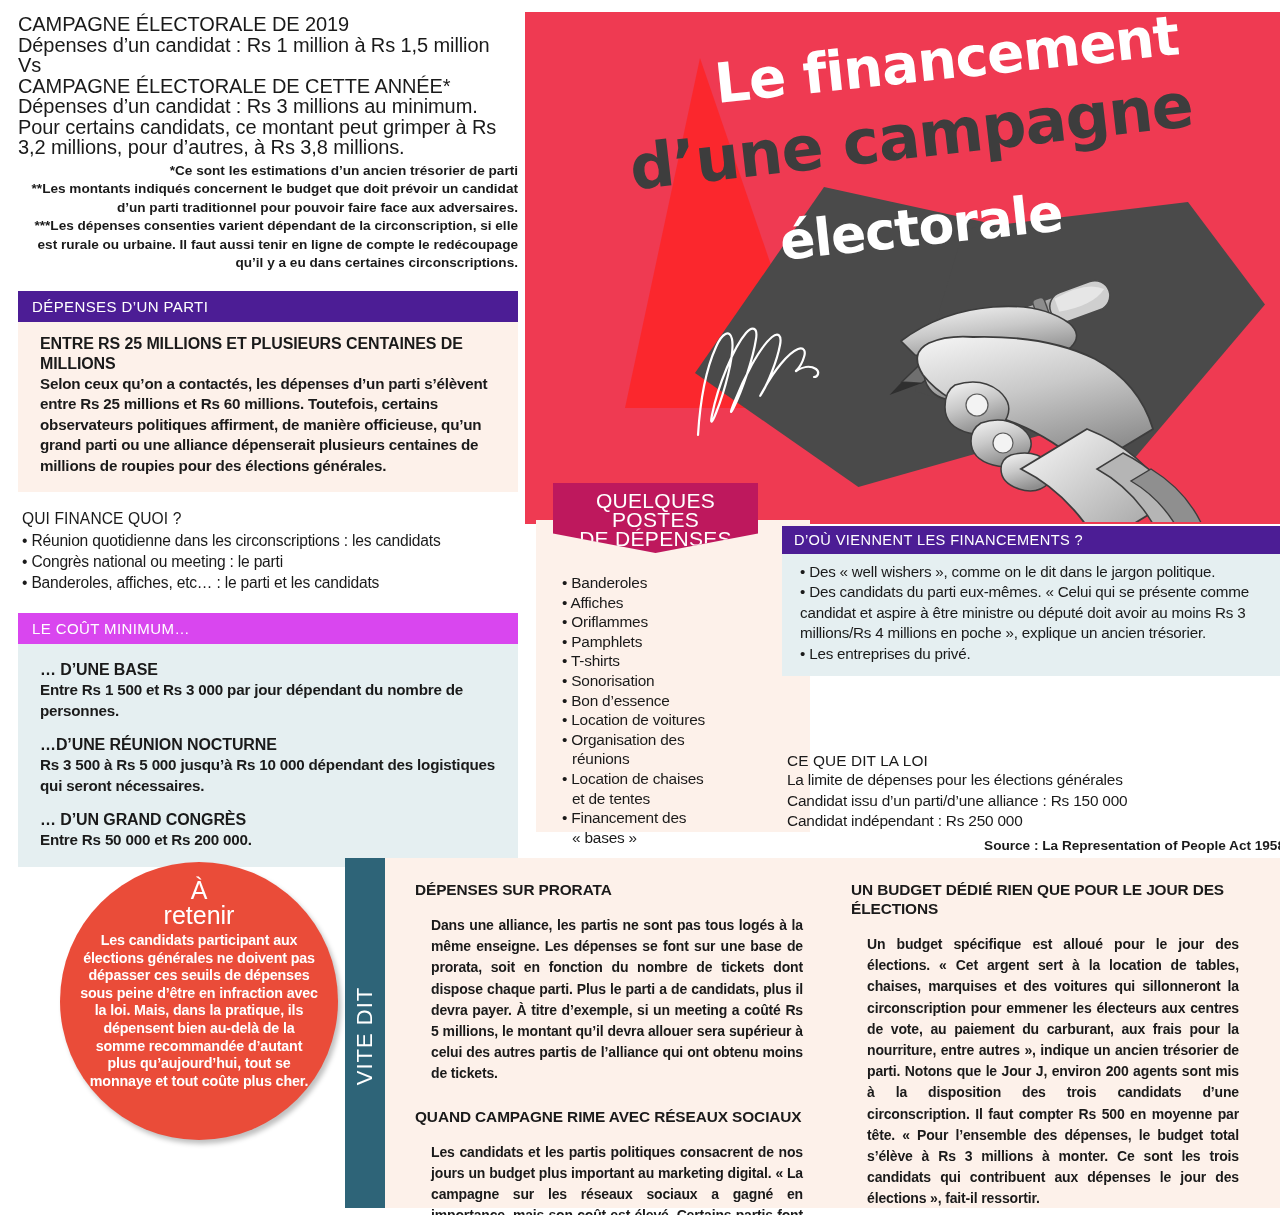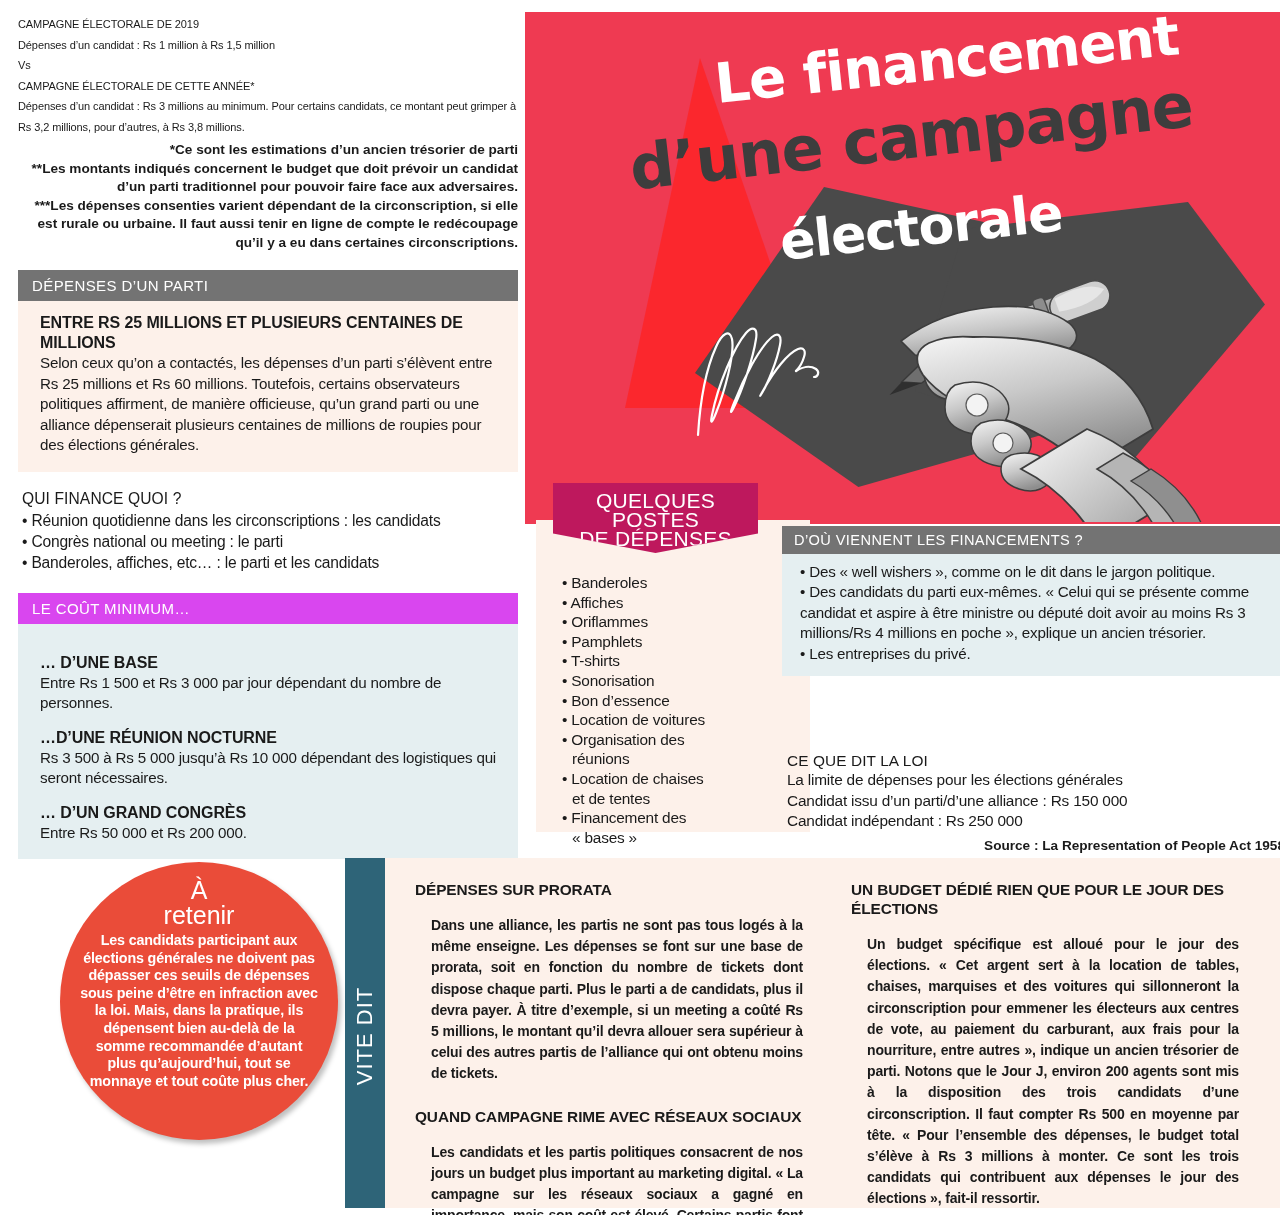--- a/index.html
+++ b/index.html
@@ -7,36 +7,36 @@
     width:1280px;height:1215px;position:relative;overflow:hidden;
     font-family:"Liberation Sans", sans-serif;
     color:#1a1a1a;
     -webkit-font-smoothing:antialiased;
   }
   .page{position:relative;width:1280px;height:1215px;}
 
   
   .left-col{position:absolute;left:18px;top:14px;width:500px;}
 
-  .lede{font-size:11px;line-height:20.5px;letter-spacing:-0.1px;}
+  .lede{font-size:20px;line-height:20.5px;letter-spacing:-0.1px;}
   .lede .cap{display:block;}
   .notes{margin-top:4px;text-align:right;font-size:13.6px;line-height:18.5px;font-weight:bold;}
   .notes div{display:block;}
 
   .band{color:#fff;font-size:15px;letter-spacing:0.4px;padding:7px 0 7px 14px;font-weight:400;}
-  .band.red{background:#737373;}
+  .band.red{background:#4c1d95;}
   .band.teal{background:#d946ef;}
 
   .panel{padding:12px 16px 16px 22px;}
   .panel.cream{background:#fdf1ea;}
   .panel.ice{background:#e5eff1;}
   .panel h3{margin:0;font-size:16px;line-height:20px;font-weight:bold;letter-spacing:-0.1px;}
-  .panel p{margin:0;font-size:15.2px;line-height:20.5px;letter-spacing:-0.2px;}
+  .panel p{margin:0;font-size:15.2px;line-height:20.5px;letter-spacing:-0.2px;font-weight:bold;}
   .panel .sub{margin-top:14px;}
-  .panel .sub:first-child{margin-top:17px;}
+  .panel .sub:first-child{margin-top:4px;}
 
   .plain{margin-top:18px;padding-left:4px;}
   .plain h3{margin:0 0 2px 0;font-size:15.6px;font-weight:400;letter-spacing:0.1px;}
   .plain ul{margin:0;padding:0;list-style:none;}
   .plain li{font-size:15.6px;line-height:21px;letter-spacing:-0.2px;}
 
   
   .hero{position:absolute;left:525px;top:12px;width:755px;height:512px;background:#ef3a52;overflow:hidden;}
   .hero .tri-lite{position:absolute;left:100px;top:46px;width:0;height:0;
     border-left:75px solid transparent;border-right:120px solid transparent;border-bottom:350px solid #f22;opacity:.75;}

